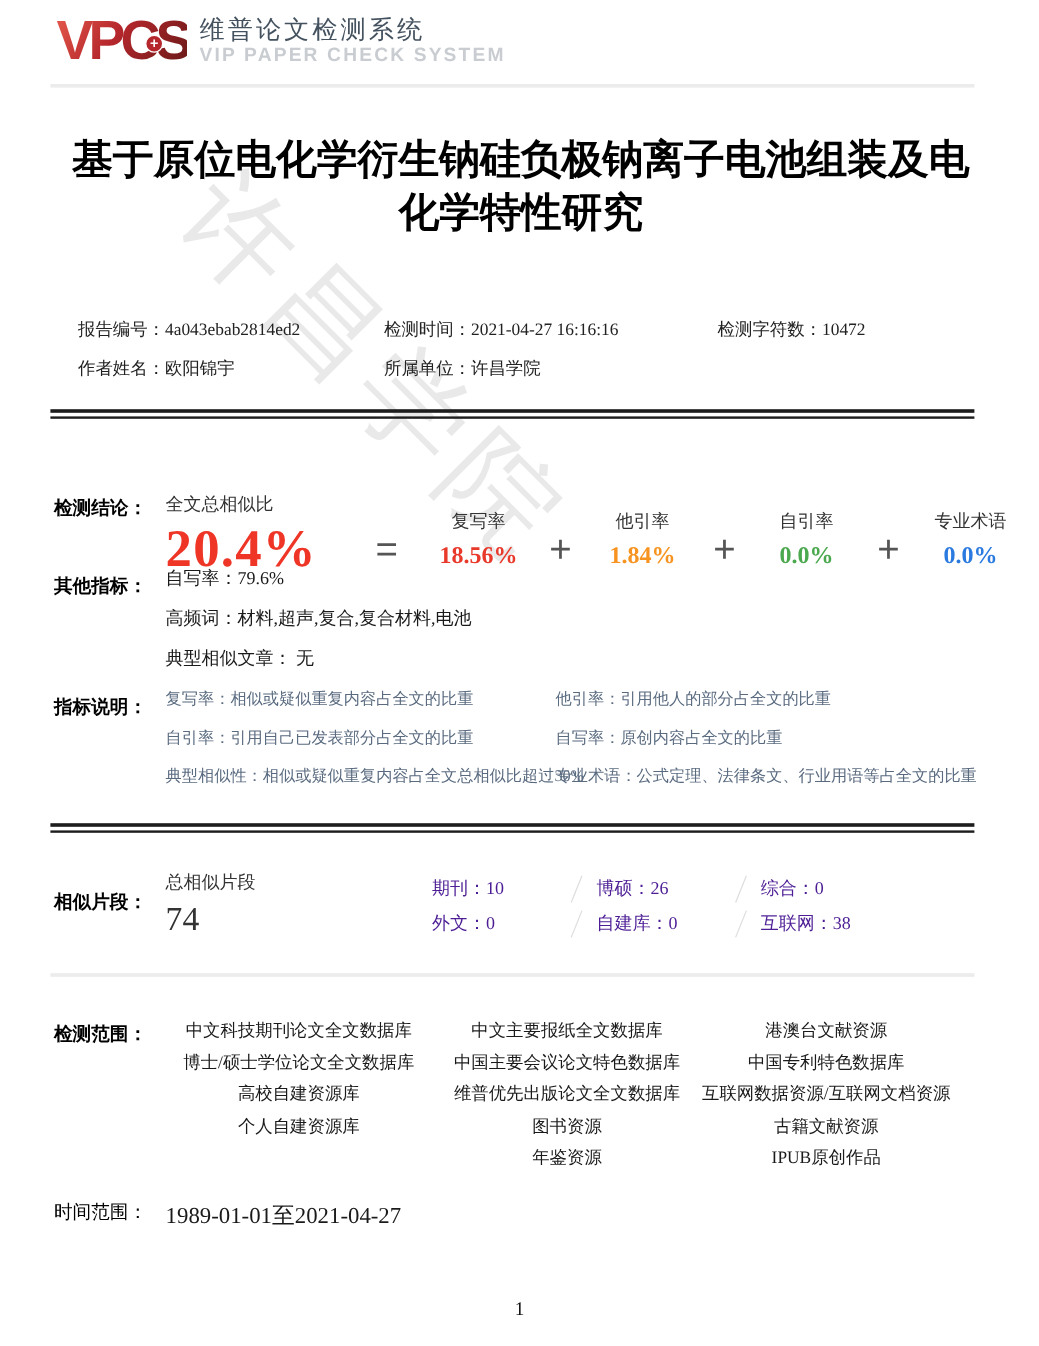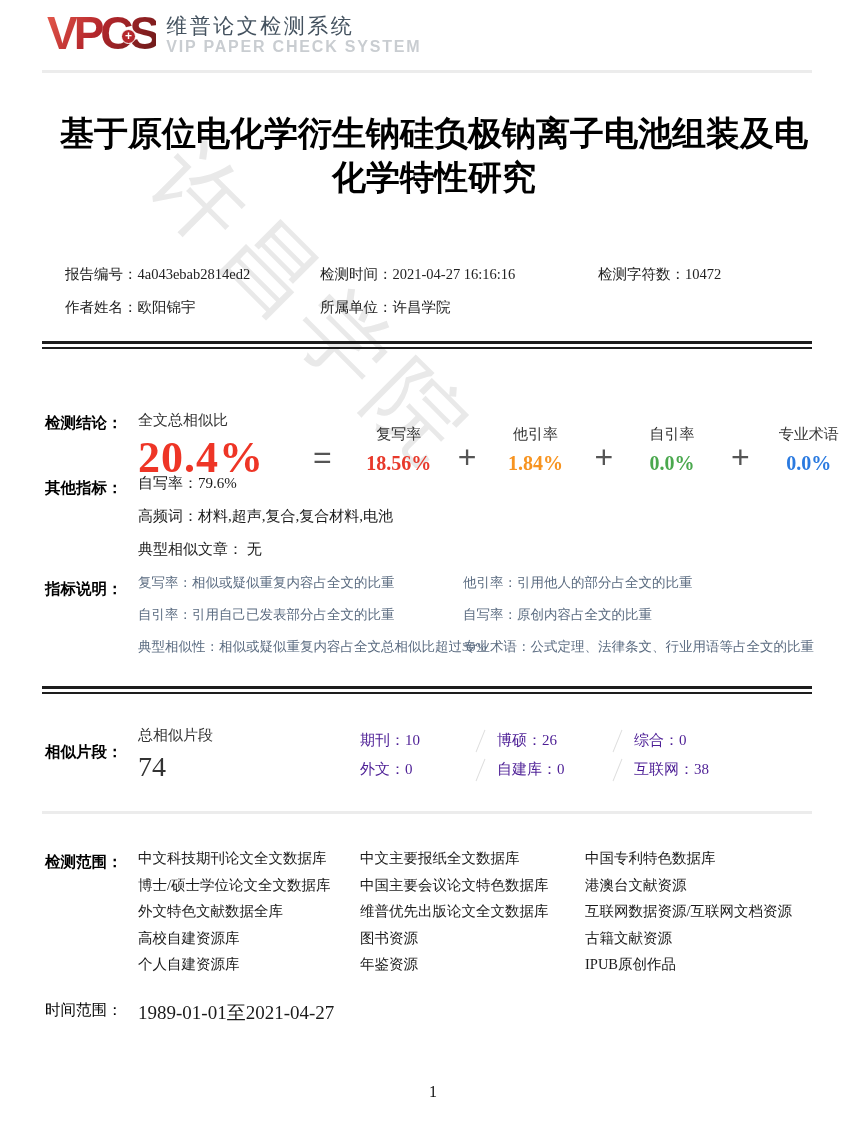--- a/index.html
+++ b/index.html
@@ -103,21 +103,21 @@
   .frag-grid { position: absolute; left: 360px; top: 726px; width: 420px; }
   .frag-row { display: flex; align-items: center; height: 29px; }
   .frag-cell { width: 120px; font-size: 15px; color: #4c1d95; white-space: nowrap; }
   .frag-sep { width: 1px; height: 24px; background: #ddd; transform: rotate(22deg); margin-right: 16px; }
 
   
   .scope-grid { position: absolute; left: 138px; top: 849px; display: flex; }
   .scope-col { width: 222px; }
   .scope-col.c2 { width: 225px; }
   .scope-col.c3 { width: auto; }
-  .scope-col div { font-size: 14.5px; color: #1a1a1a; height: 26.5px; white-space: nowrap; }
+  .scope-col div { font-size: 14.5px; color: #1a1a1a; height: 26.5px; white-space: nowrap; text-align: center; }
 
   
   .time-value { position: absolute; left: 138px; top: 1000px; font-size: 19px; color: #1a1a1a; }
 
   .page-number { position: absolute; left: 0; top: 1083px; width: 866px; text-align: center;
     font-size: 16px; color: #111; }
 </style>
 </head>
 <body>
 
@@ -233,34 +233,33 @@
     </div>
   </div>
 
   <div class="rule-light z"></div>
 
   <div class="side-label z" style="top:852px;">检测范围：</div>
   <div class="scope-grid z">
     <div class="scope-col">
       <div>中文科技期刊论文全文数据库</div>
       <div>博士/硕士学位论文全文数据库</div>
-      <div>外文特色文献数据全库</div>
       <div>高校自建资源库</div>
       <div>个人自建资源库</div>
     </div>
     <div class="scope-col c2">
       <div>中文主要报纸全文数据库</div>
       <div>中国主要会议论文特色数据库</div>
       <div>维普优先出版论文全文数据库</div>
       <div>图书资源</div>
       <div>年鉴资源</div>
     </div>
     <div class="scope-col c3">
+      <div>港澳台文献资源</div>
       <div>中国专利特色数据库</div>
-      <div>港澳台文献资源</div>
       <div>互联网数据资源/互联网文档资源</div>
       <div>古籍文献资源</div>
       <div>IPUB原创作品</div>
     </div>
   </div>
 
   <div class="side-label z" style="top:1000px; font-weight:normal;">时间范围：</div>
   <div class="time-value z">1989-01-01至2021-04-27</div>
 
   <div class="page-number z">1</div>

